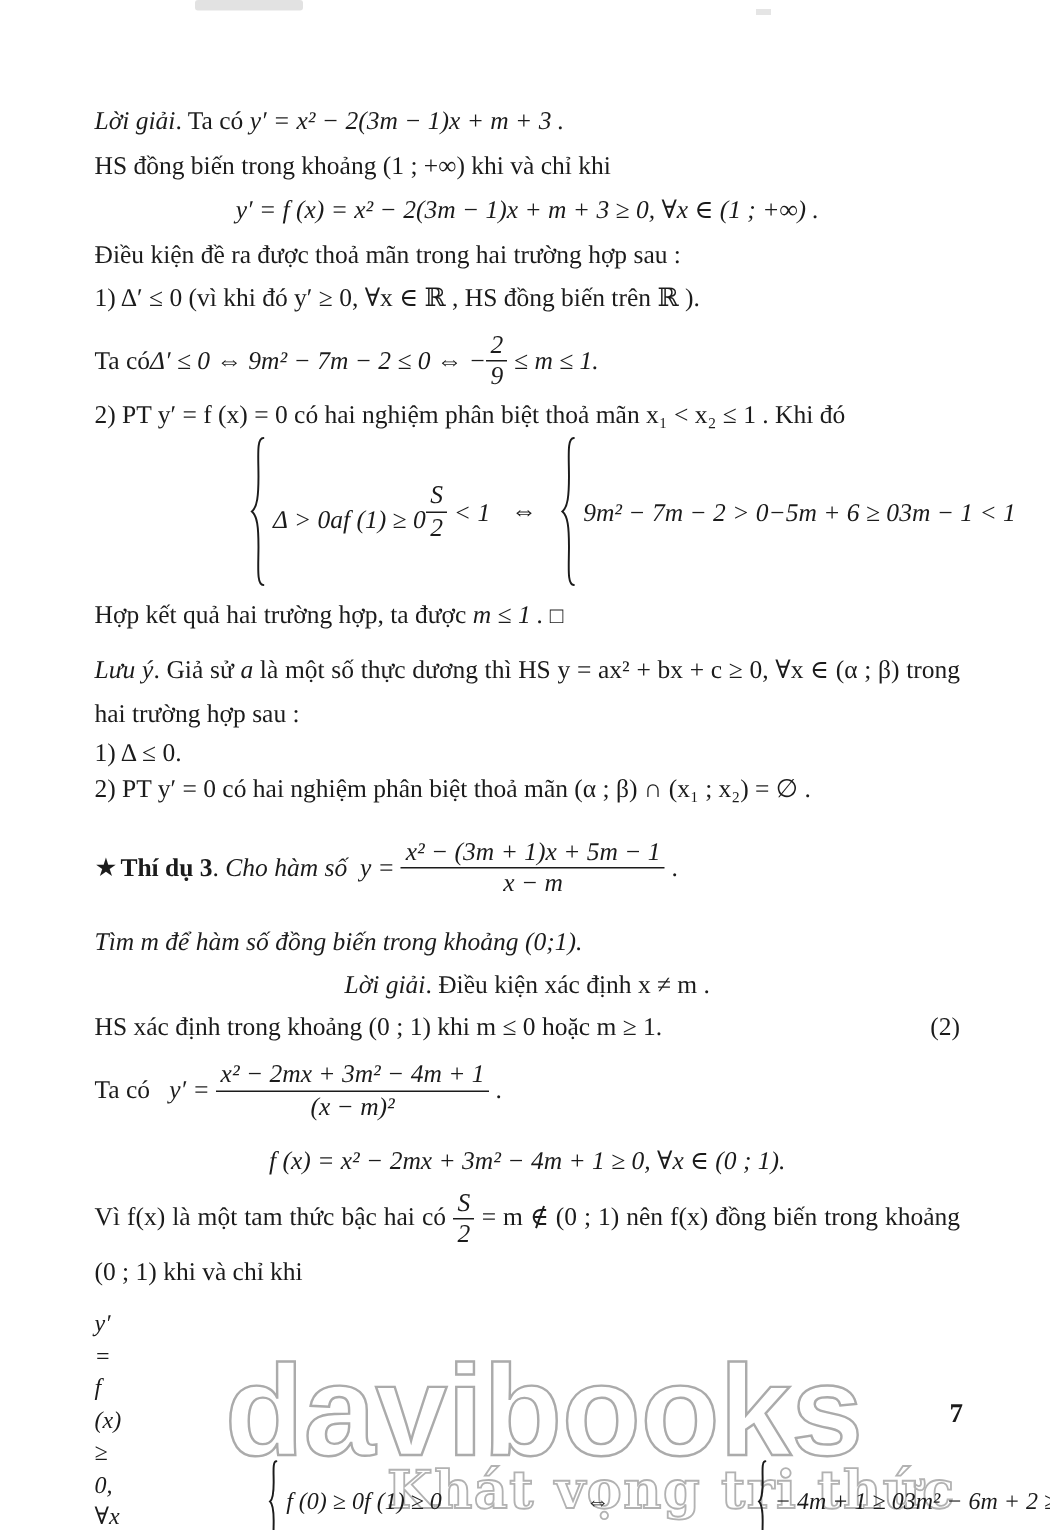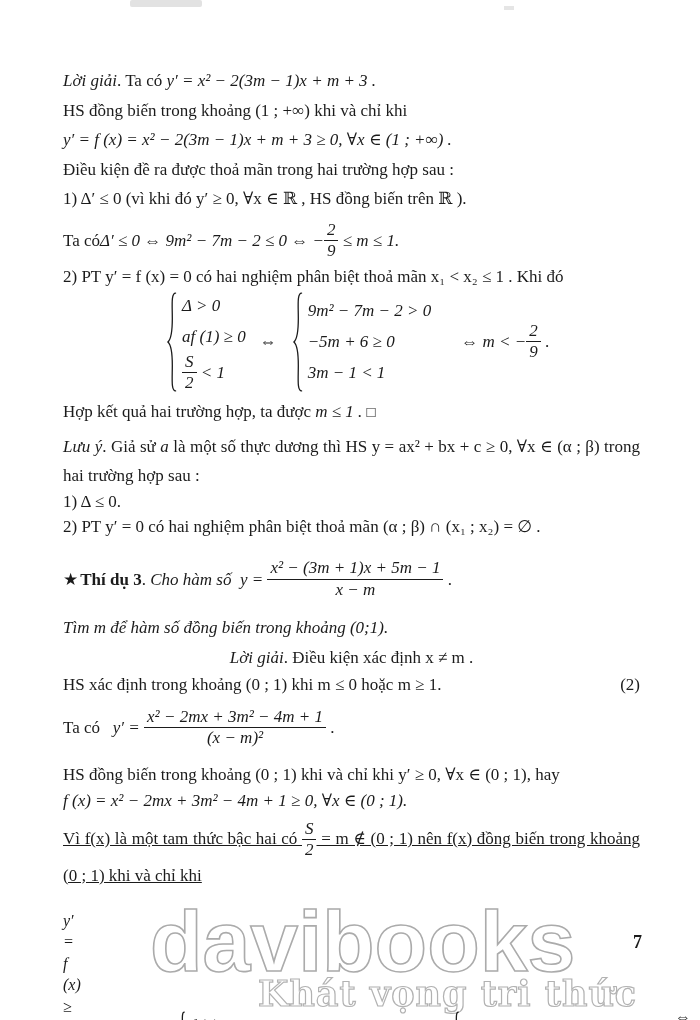--- a/index.html
+++ b/index.html
@@ -3,54 +3,54 @@
 <meta charset="utf-8">
 <style>
   html,body { margin:0; padding:0; }
   body {
     width:700px; height:1020px; background:#ffffff; position:relative; overflow:hidden;
     font-family:"Liberation Serif","DejaVu Serif",serif;
     color:#1b1b1b; font-size:17px;
   }
   .page { position:absolute; inset:0; padding:70px 60px 0 63px; z-index:2; }
   .ln { line-height:21.5px; margin-bottom:8px; }
-  .center { }
+  .center { text-align:center; }
   .just { text-align:justify; line-height:29px; }
   .b  { font-weight:bold; }
   .bi { font-weight:normal; font-style:italic; }
   .it { font-style:italic; }
   .math { font-style:italic; }
   .flexln { display:flex; align-items:center; }
   .frac { display:inline-flex; flex-direction:column; align-items:center;
           vertical-align:middle; line-height:1.2; text-align:center; font-style:italic; }
   .frac .num { display:block; border-bottom:1.3px solid #1b1b1b; padding:0 3px; }
   .frac .den { display:block; padding:0 3px; }
   .sys { display:inline-flex; align-items:center; }
   .sys svg { margin-right:4px; flex:0 0 auto; }
-  .col { display:inline-flex; flex-direction:column; }
+  .col { display:inline-flex; flex-direction:row;align-items:flex-end; }
   .col .row { line-height:31px; white-space:nowrap; font-style:italic; display:inline-flex; align-items:center; }
   .col2 .row { line-height:27px; }
   .arrow { margin:0 14px; }
   
   .l6 { margin-bottom:2px; min-height:46px; }
   .l7 { margin-bottom:3px; }
   .sysline { margin:3px 0 7px 102px; }
   .sysline .result { margin-left:30px; display:inline-flex; align-items:center; }
   .l8 { margin-bottom:9px; }
   .l9 { margin-bottom:1px; }
   .l11 { margin-bottom:3px; }
   .l12 { margin-bottom:13px; }
   .l13 { margin:4px 0 9px 0; min-height:58px; }
   .l14 { margin-bottom:8px; }
   .l15 { margin-bottom:6px;text-align:center; }
   .l16 { margin-bottom:3px;align-items:flex-end; }
   .l17 { margin-bottom:7px; min-height:58px; }
   .l18 { margin-bottom:5px; }
   .l19 { margin-bottom:7px; }
-  .l20 { margin-bottom:20px;text-decoration:underline; }
+  .l20 { margin-bottom:10px; }
   .l22 { margin-bottom:7px; font-size:16px; min-height:58px;gap:45px; }
   .l22 .gap { width:6px; flex:0 0 auto; }
   .tag { margin-left:auto; }
   .qed { font-size:15px; }
   .star { margin-right:2px; }
   .watermark1 {
     position:absolute; left:150px; top:898px; z-index:1;
     font-family:Liberation Sans, sans-serif; font-weight:bold;
     font-size:86px; line-height:1; color:#ffffff;
     -webkit-text-stroke:1.6px #ababab; letter-spacing:0px;text-align:center;
@@ -179,21 +179,20 @@
   <div class="ln flexln l17">
     <span>Ta có&nbsp;&nbsp;</span>
       <span class="math">&nbsp;y′ =&nbsp;</span>
       <span class="frac">
         <span class="num">x² − 2mx + 3m² − 4m + 1</span>
         <span class="den">(x − m)²</span>
       </span>
       <span>&nbsp;.</span>
   </div>
 
-  <div class="ln l18">HS đồng biến trong khoảng (0 ; 1) khi và chỉ khi y′ ≥ 0, ∀x ∈ (0 ; 1), hay</div>
 
   <div class="ln center math l19">f (x) = x² − 2mx + 3m² − 4m + 1 ≥ 0,  ∀x ∈  (0 ; 1).</div>
 
   <div class="ln just l20">
     <span>Vì f(x) là một tam thức bậc hai có </span><span class="frac">
         <span class="num">S</span>
         <span class="den">2</span>
       </span><span> = m ∉  (0 ; 1)  nên f(x) đồng biến trong khoảng (0 ; 1) khi và chỉ khi</span>
   </div>
 

